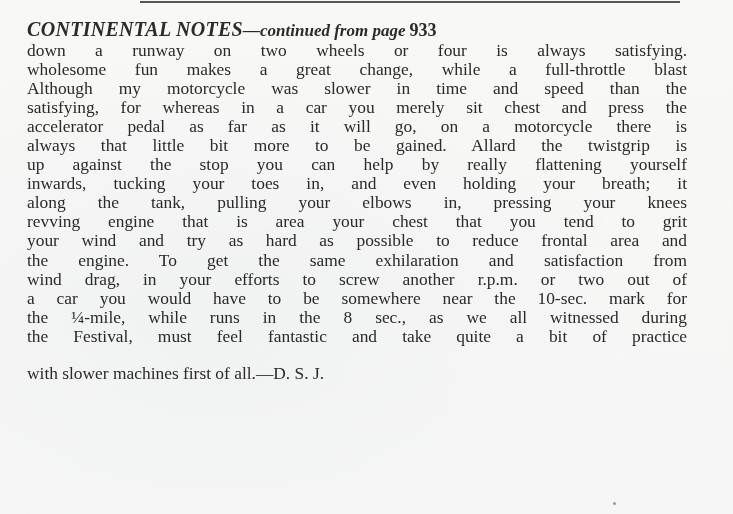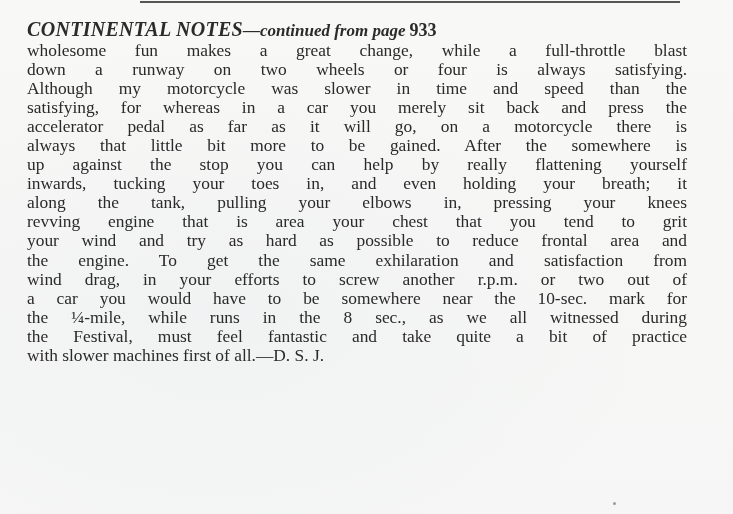--- a/index.html
+++ b/index.html
@@ -70,20 +70,21 @@
       height: 19.05px;
       white-space: nowrap;
       text-align: justify;
       text-align-last: justify;
       width: 660px;
       color: #2a2a2a;
     }
     .line.last {
       text-align-last: left;
       width: auto;
+      margin-top: 18px;
     }
     .speck {
       position: absolute;
       left: 613px;
       top: 502px;
       width: 3px;
       height: 3px;
       border-radius: 50%;
       background: #a09a8e;
     }
@@ -93,26 +94,26 @@
 
 <div class="page">
   <div class="top-rule"></div>
 
   <div class="column">
     <h1 class="heading">
       <span class="title">CONTINENTAL NOTES</span><span class="cont">—</span><span class="cont">continued from page</span><span class="pagenum">933</span>
     </h1>
 
     <div class="body-lines">
+      <span class="line">down a runway on two wheels or four is always satisfying.</span>
       <span class="line">wholesome fun makes a great change, while a full-throttle blast</span>
-      <span class="line">down a runway on two wheels or four is always satisfying.</span>
       <span class="line">Although my motorcycle was slower in time and speed than the</span>
-      <span class="line">satisfying, for whereas in a car you merely sit back and press the</span>
+      <span class="line">satisfying, for whereas in a car you merely sit chest and press the</span>
       <span class="line">accelerator pedal as far as it will go, on a motorcycle there is</span>
-      <span class="line">always that little bit more to be gained.  After the somewhere is</span>
+      <span class="line">always that little bit more to be gained.  Allard the twistgrip is</span>
       <span class="line">up against the stop you can help by really flattening yourself</span>
       <span class="line">inwards, tucking your toes in, and even holding your breath; it</span>
       <span class="line">along the tank, pulling your elbows in, pressing your knees</span>
       <span class="line">revving engine that is area your chest that you tend to grit</span>
       <span class="line">your wind and try as hard as possible to reduce frontal area and</span>
       <span class="line">the engine.  To get the same exhilaration and satisfaction from</span>
       <span class="line">wind drag, in your efforts to screw another r.p.m. or two out of</span>
       <span class="line">a car you would have to be somewhere near the 10-sec. mark for</span>
       <span class="line">the ¼-mile, while runs in the 8 sec., as we all witnessed during</span>
       <span class="line">the Festival, must feel fantastic and take quite a bit of practice</span>

